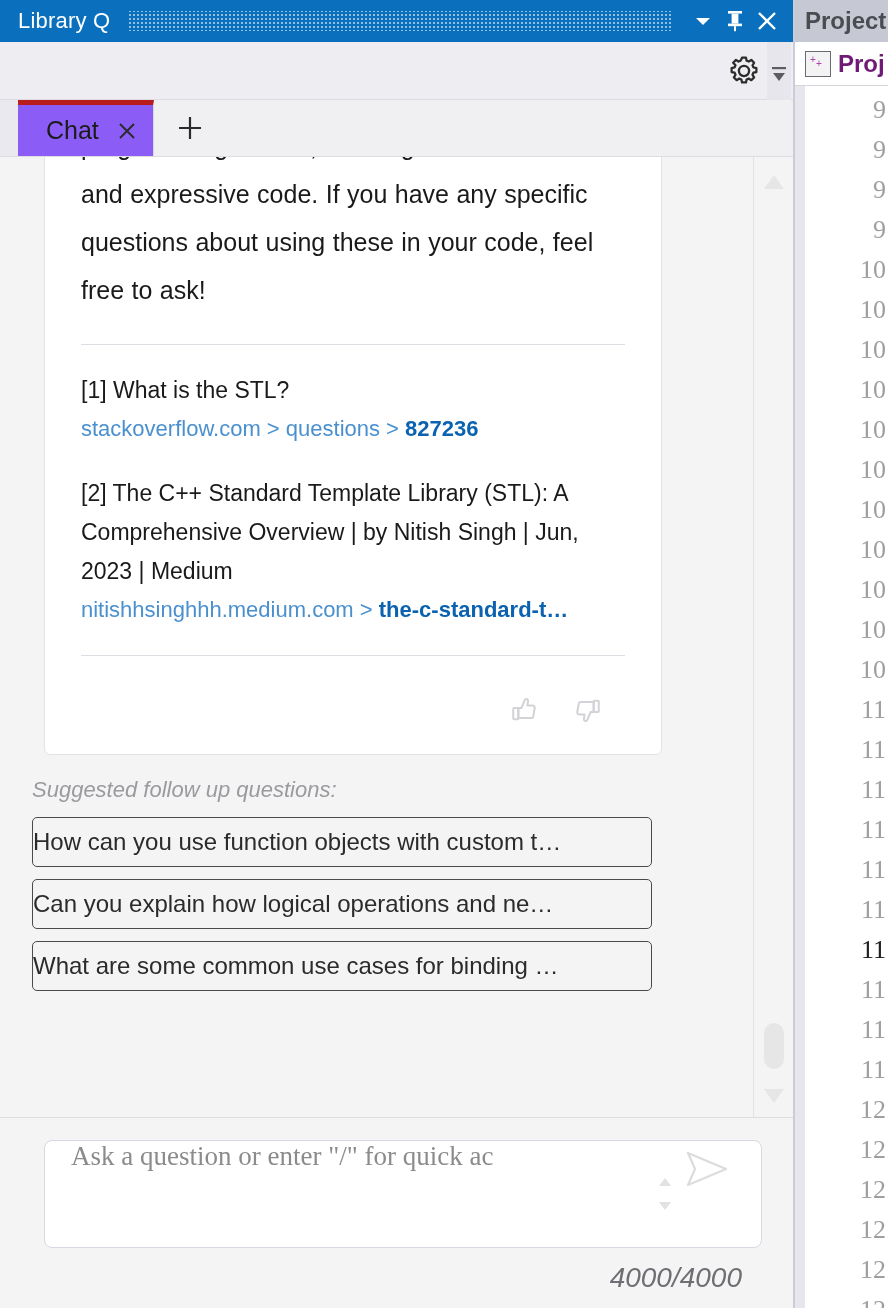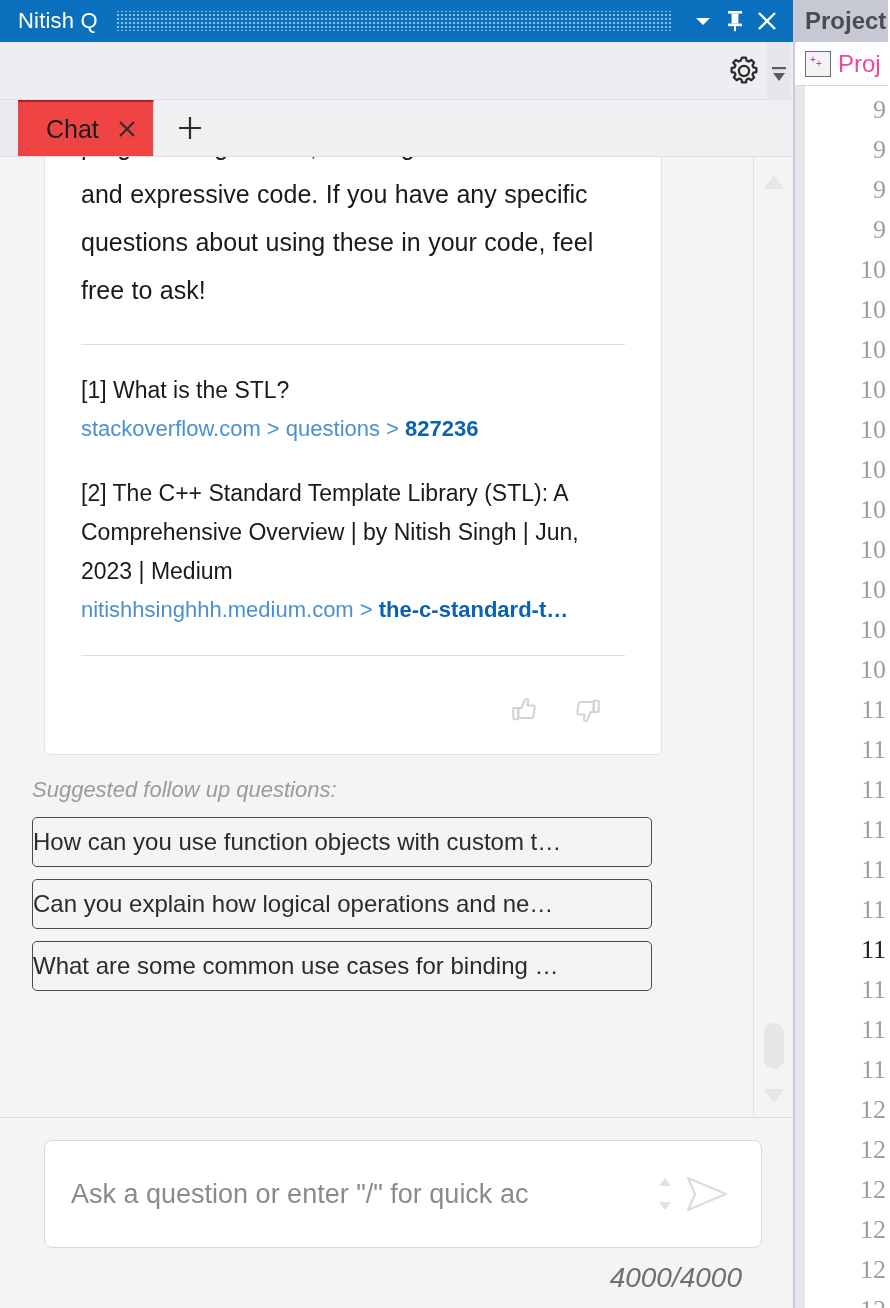--- a/index.html
+++ b/index.html
@@ -93,22 +93,22 @@
   .tabstrip {
     height: 57px;
     background: #e9e9ef;
     display: flex;
     align-items: stretch;
     flex: 0 0 auto;
     border-bottom: 1px solid #dcdce2;
   }
   .tabstrip-pad { width: 18px; background: #e9e9ef; }
   .tab {
-    background: #ef4444;
-    border-top: 2px solid #b91c1c;
+    background: #8b5cf6;
+    border-top: 5px solid #b91c1c;
     border-right: 1px solid #d6d6dd;
     display: flex;
     align-items: center;
     padding: 0 14px 0 28px;
     gap: 16px;
   }
   .tab-label { font-size: 25px; color: #1b1b1b; }
   .tab-close { width: 24px; height: 24px; display:flex; align-items:center; justify-content:center; }
   .newtab {
     width: 72px;
@@ -239,23 +239,24 @@
     padding: 22px 30px 14px 44px;
     position: relative;
   }
   .input-box {
     position: relative;
     height: 108px;
     background: #ffffff;
     border: 1px solid #d8d8e2;
     border-radius: 8px;
     display: flex;
-    align-items: center;
+    align-items: flex-start;
     padding: 0 26px;
     width: 718px;
+    font-family: Liberation Serif, serif;
   }
   .input-placeholder {
     font-size: 27px;
     color: #8b8b8b;
     white-space: nowrap;
     overflow: hidden;
     flex: 1 1 auto;
   }
   .resize-grip {
     position: absolute;
@@ -315,22 +316,23 @@
   }
   .file-icon {
     width: 26px; height: 26px;
     border: 1.5px solid #6a6a72;
     background: #f3f3f3;
     display: flex; align-items: center; justify-content: center;
     flex: 0 0 auto;
   }
   .editor-tab-name {
     font-size: 24px;
-    color: #ec4899;
+    color: #701a75;
     white-space: nowrap;
+    font-weight: bold;
   }
   .editor-body {
     flex: 1 1 auto;
     display: flex;
     overflow: hidden;
     background: #ffffff;
   }
   .editor-leftgutter { width: 10px; background: #e6e6ec; flex: 0 0 auto; }
   .gutter {
     width: 83px;
@@ -348,21 +350,21 @@
   .gutter div.current { color: #202020; }
 </style>
 </head>
 <body>
 
 <div class="app">
 
   <div class="qwindow">
 
     <div class="titlebar">
-      <span class="titlebar-title">Nitish Q</span>
+      <span class="titlebar-title">Library Q</span>
 
       <span class="drag-dots"></span>
 
       <span class="tb-btn">
         <svg width="22" height="22" viewBox="0 0 22 22" aria-hidden="true">
           <path d="M4 8 L11 15 L18 8 Z" fill="#ffffff"></path>
         </svg>
       </span>
 
       <span class="tb-btn">

